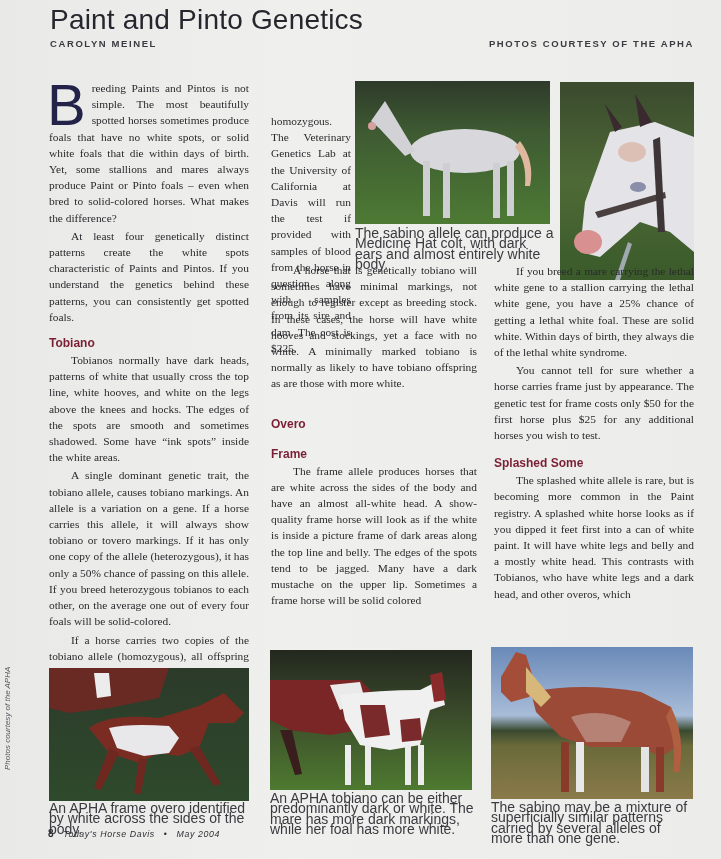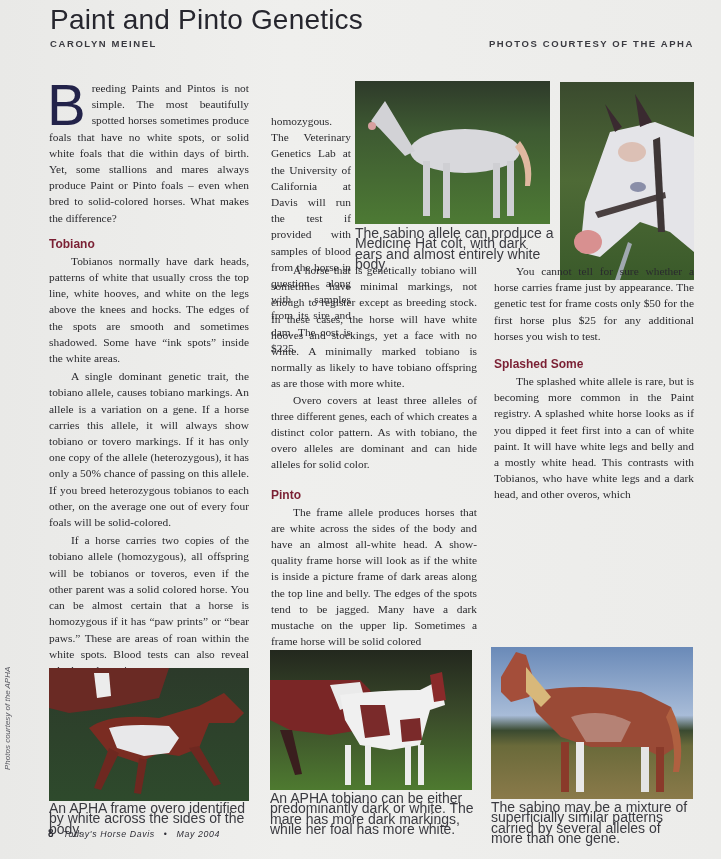--- a/index.html
+++ b/index.html
@@ -69,20 +69,21 @@
 
   <div class="title">Paint and Pinto Genetics</div>
   <div class="byline author">CAROLYN MEINEL</div>
   <div class="byline credit">PHOTOS COURTESY OF THE APHA</div>
 
   <div class="col" style="left:49px; top:80px; width:200px;">
     <div class="dropcap-wrap">
       <span class="dropcap">B</span>
       <p class="noindent">reeding Paints and Pintos is not simple. The most beautifully spotted horses sometimes produce foals that have no white spots, or solid white foals that die within days of birth. Yet, some stallions and mares always produce Paint or Pinto foals – even when bred to solid-colored horses. What makes the difference?</p>
     </div>
+    <p style="margin-top:2px;">At least four genetically distinct patterns create the white spots characteristic of Paints and Pintos. If you understand the genetics behind these patterns, you can consistently get spotted foals.</p>
     <h3 class="sect">Tobiano</h3>
     <p>Tobianos normally have dark heads, patterns of white that usually cross the top line, white hooves, and white on the legs above the knees and hocks. The edges of the spots are smooth and sometimes shadowed. Some have “ink spots” inside the white areas.</p>
     <p style="margin-top:2px;">A single dominant genetic trait, the tobiano allele, causes tobiano markings. An allele is a variation on a gene. If a horse carries this allele, it will always show tobiano or tovero markings. If it has only one copy of the allele (heterozygous), it has only a 50% chance of passing on this allele. If you breed heterozygous tobianos to each other, on the average one out of every four foals will be solid-colored.</p>
     <p style="margin-top:2px;">If a horse carries two copies of the tobiano allele (homozygous), all offspring will be tobianos or toveros, even if the other parent was a solid colored horse. You can be almost certain that a horse is homozygous if it has “paw prints” or “bear paws.” These are areas of roan within the white spots. Blood tests can also reveal whether a horse is</p>
   </div>
 
   <div class="col" style="left:271px; top:80px; width:80px;">
     <p class="noindent" style="letter-spacing:0;margin-top:33px;">homozygous. The Veterinary Genetics Lab at the University of California at Davis will run the test if provided with samples of blood from the horse in question along with samples from its sire and dam. The cost is $225.</p>
   </div>
 
@@ -125,26 +126,27 @@
       <ellipse cx="78" cy="105" rx="8" ry="5" fill="#8a8ea8"></ellipse>
       <ellipse cx="28" cy="160" rx="14" ry="12" fill="#d89090"></ellipse>
       <path d="M35 130 L105 110 L106 116 L38 136 Z" fill="#4a4040"></path>
       <path d="M100 55 L105 150 L98 150 L93 58 Z" fill="#3e3636"></path>
       <path d="M68 160 L55 198 L60 198 L72 162 Z" fill="#a0a8b0"></path>
     </svg>
   </div>
 
   <div class="col" style="left:271px; top:261px; width:206px;">
     <p style="margin-top:1px;">A horse that is genetically tobiano will sometimes have minimal markings, not enough to register except as breeding stock. In these cases, the horse will have white hooves and stockings, yet a face with no white. A minimally marked tobiano is normally as likely to have tobiano offspring as are those with more white.</p>
-    <p>Overo covers at least three alleles of three different genes, each of which creates a distinct color pattern. As with tobiano, the overo alleles are dominant and can hide alleles for solid color.</p>
-    <h3 class="sect" style="margin-top:14px;">Pinto</h3>
+    <h3 class="sect" style="margin-top:24px;">Overo</h3>
+    <h3 class="sect" style="margin-top:14px;">Frame</h3>
     <p>The frame allele produces horses that are white across the sides of the body and have an almost all-white head. A show-quality frame horse will look as if the white is inside a picture frame of dark areas along the top line and belly. The edges of the spots tend to be jagged. Many have a dark mustache on the upper lip. Sometimes a frame horse will be solid colored</p>
   </div>
 
   <div class="col" style="left:494px; top:261px; width:200px;">
+    <p style="margin-top:2px;">If you breed a mare carrying the lethal white gene to a stallion carrying the lethal white gene, you have a 25% chance of getting a lethal white foal. These are solid white. Within days of birth, they always die of the lethal white syndrome.</p>
     <p style="margin-top:2px;">You cannot tell for sure whether a horse carries frame just by appearance. The genetic test for frame costs only $50 for the first horse plus $25 for any additional horses you wish to test.</p>
     <h3 class="sect" style="margin-top:12px;">Splashed Some</h3>
     <p>The splashed white allele is rare, but is becoming more common in the Paint registry. A splashed white horse looks as if you dipped it feet first into a can of white paint. It will have white legs and belly and a mostly white head. This contrasts with Tobianos, who have white legs and a dark head, and other overos, which</p>
   </div>
 
   <div class="photo" style="left:49px; top:668px; width:200px; height:133px;">
     <svg viewBox="0 0 200 133" preserveAspectRatio="none">
       <defs>
         <linearGradient id="g3" x1="0" y1="0" x2="0" y2="1">
           <stop offset="0" stop-color="#2c3a2a"></stop>

